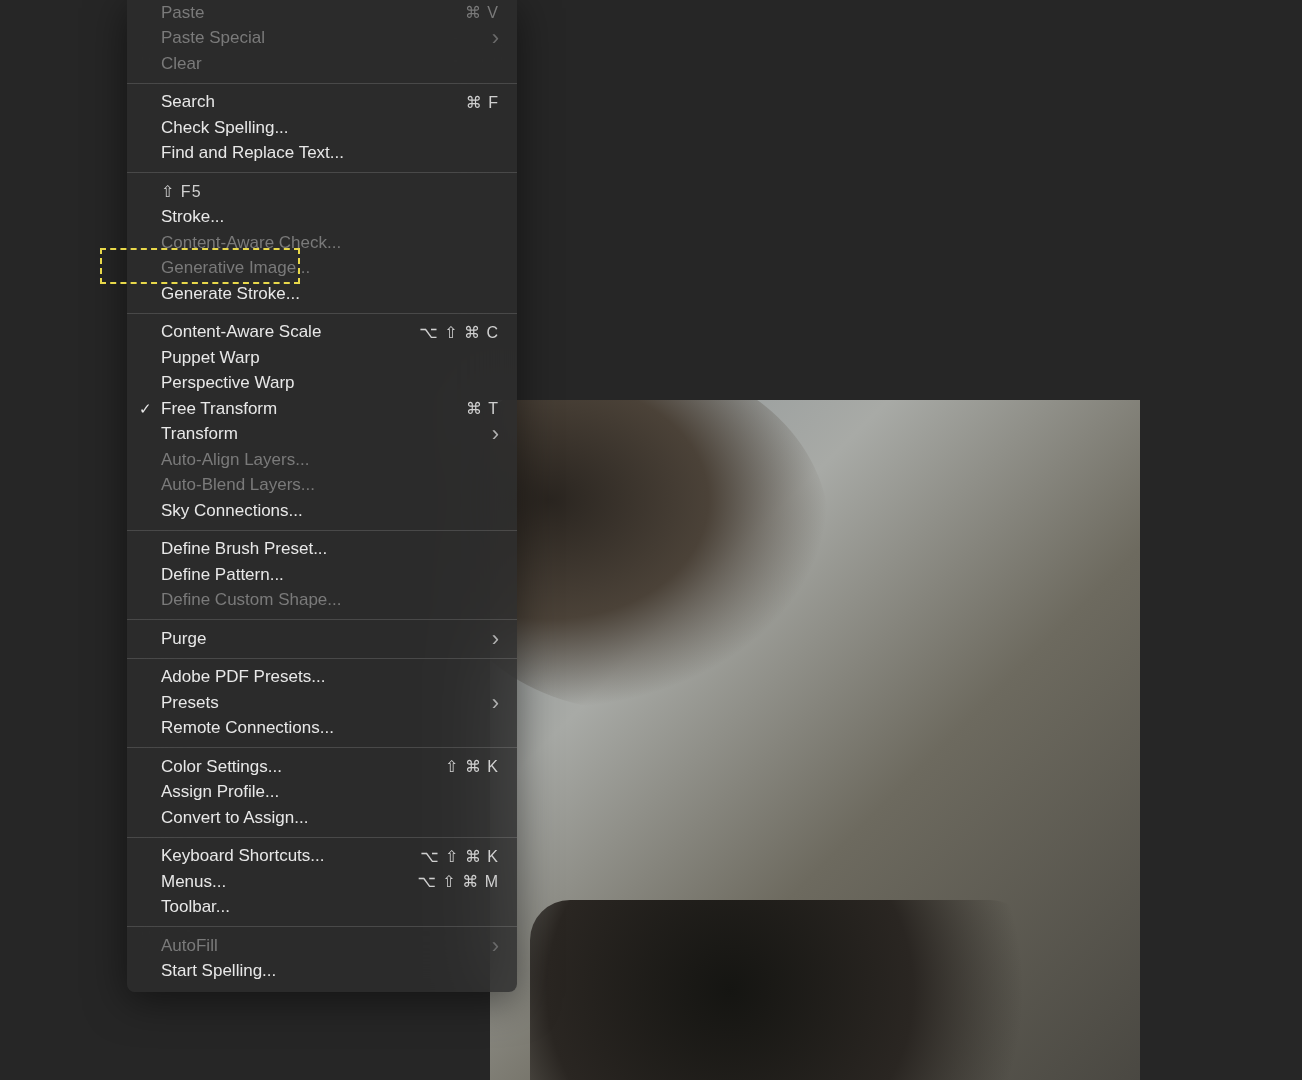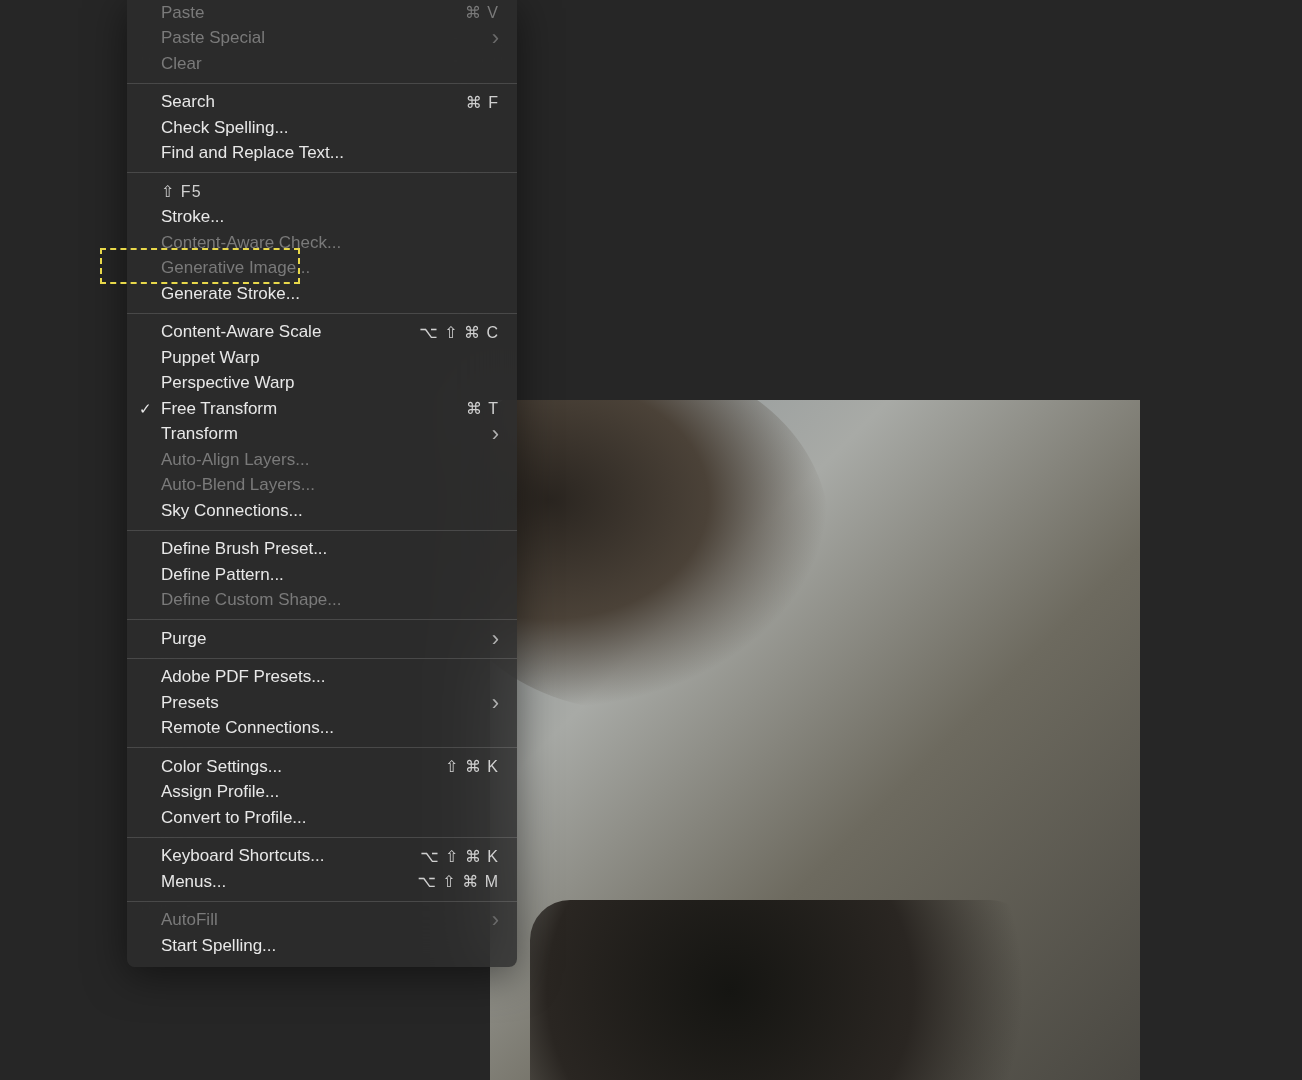--- a/index.html
+++ b/index.html
@@ -211,31 +211,34 @@
     </div>
     <div class="separator"></div>
     <div class="menu-item">
       <span class="label">Color Settings...</span>
       <span class="shortcut">⇧ ⌘ K</span>
     </div>
     <div class="menu-item">
       <span class="label">Assign Profile...</span>
     </div>
     <div class="menu-item">
-      <span class="label">Convert to Profile...</span>
+      <span class="label">Convert to Assign...</span>
     </div>
     <div class="separator"></div>
     <div class="menu-item">
       <span class="label">Keyboard Shortcuts...</span>
       <span class="shortcut">⌥ ⇧ ⌘ K</span>
     </div>
     <div class="menu-item">
       <span class="label">Menus...</span>
       <span class="shortcut">⌥ ⇧ ⌘ M</span>
     </div>
+    <div class="menu-item">
+      <span class="label">Toolbar...</span>
+    </div>
     <div class="separator"></div>
     <div class="menu-item disabled">
       <span class="label">AutoFill</span>
       <span class="chevron" style="font-size: 22px; font-weight: 300;">›</span>
     </div>
     <div class="menu-item">
       <span class="label">Start Spelling...</span>
     </div>
   </div>
 

